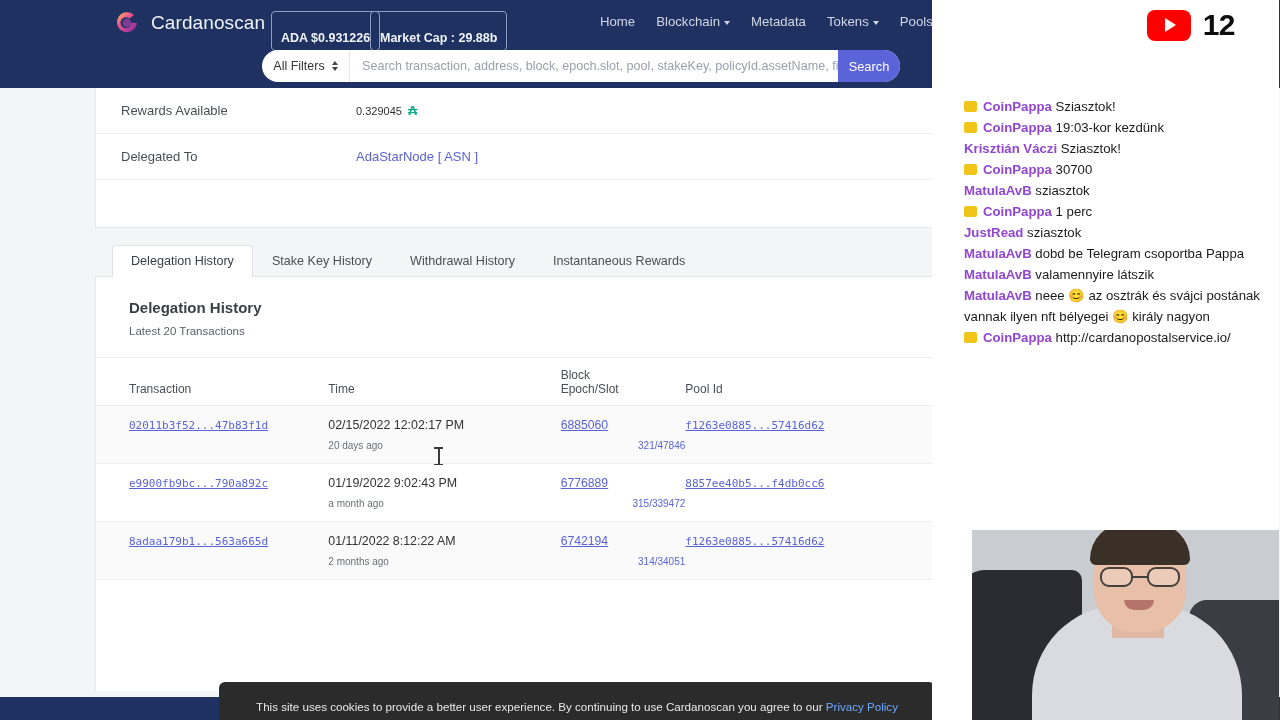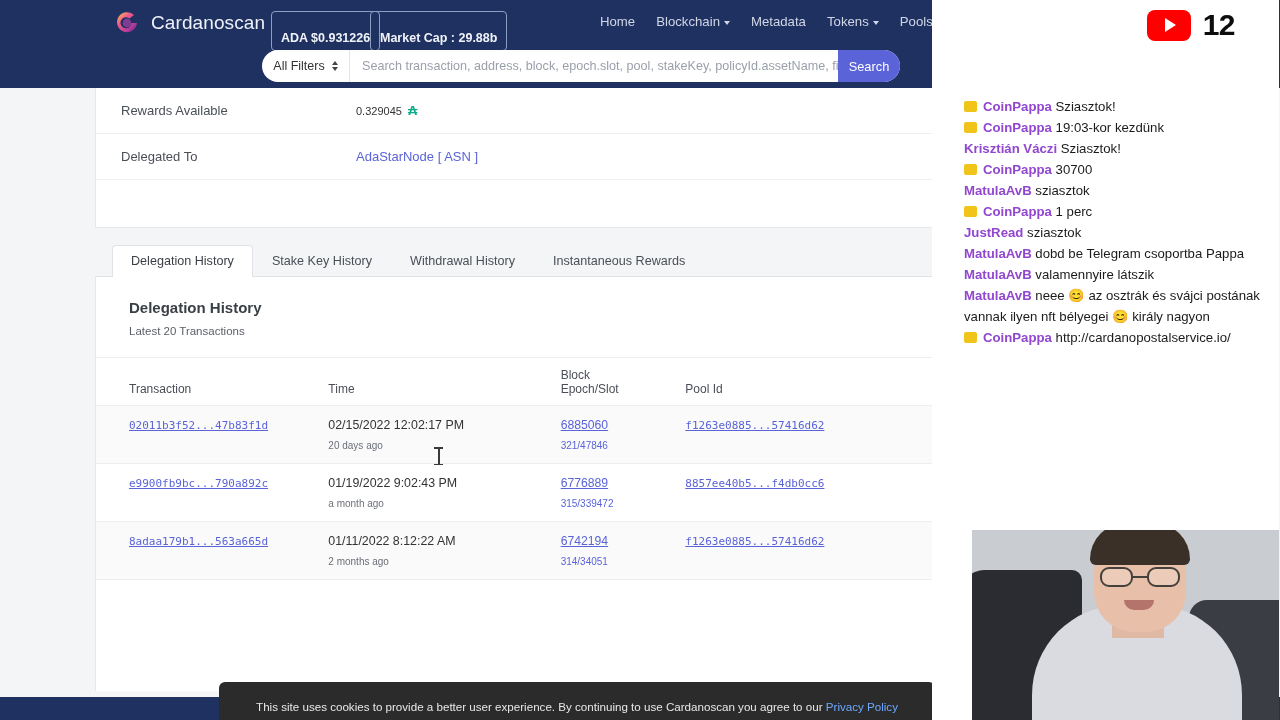--- a/index.html
+++ b/index.html
@@ -127,21 +127,21 @@
     height: 48px;
   }
   table.dl th:first-child, table.dl td:first-child { padding-left: 33px; }
   table.dl td {
     padding: 12px 0 12px 0; vertical-align: top;
     border-bottom: 1px solid #eceef1; font-size: 12.4px; color: #333;
   }
   tr.zebra td { background: #fafafa; }
   .mono { font-family: "DejaVu Sans Mono", monospace; font-size: 11px; color: #5a63d8; margin-top: 16px; }
   .sub-small { font-size: 10px; color: #6b7078; margin-top: 8px; }
-  .sub-small.blue { color: #5a63d8; }
+  .sub-small.blue { color: #5a63d8; text-align: right; }
   .c-tx { width: 205px; }
   .c-time { width: 205px; }
   .c-block { width: 110px; }
   .c-pool { width: 240px; }
   .c-poolname { width: 200px; }
   .time-main { font-size: 12.4px; color: #333; }
   .blk { font-size: 12.2px; color: #5a63d8; }
   .poolname { font-size: 12.3px; color: #3a3f46; }
 
   

